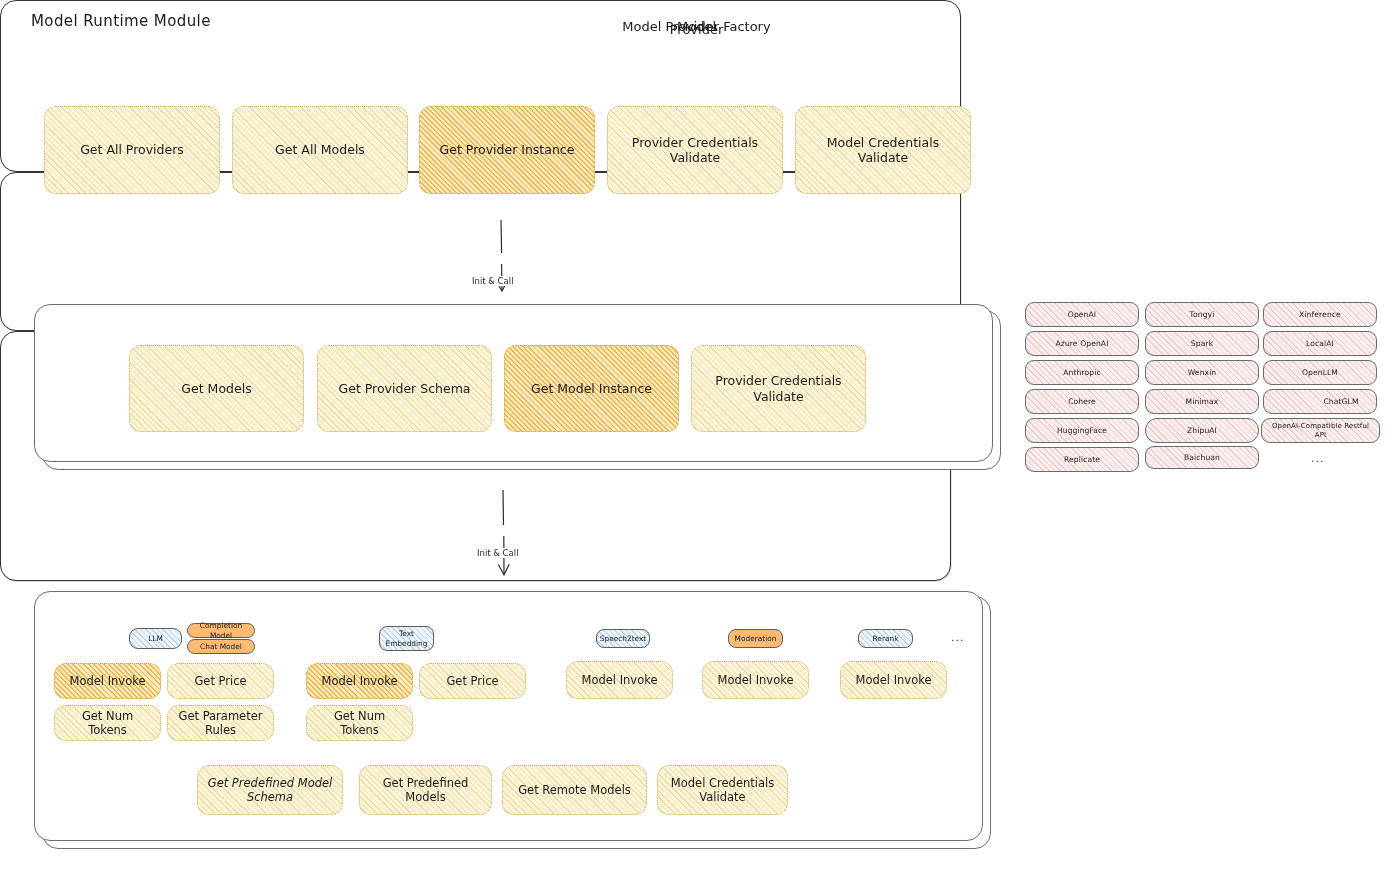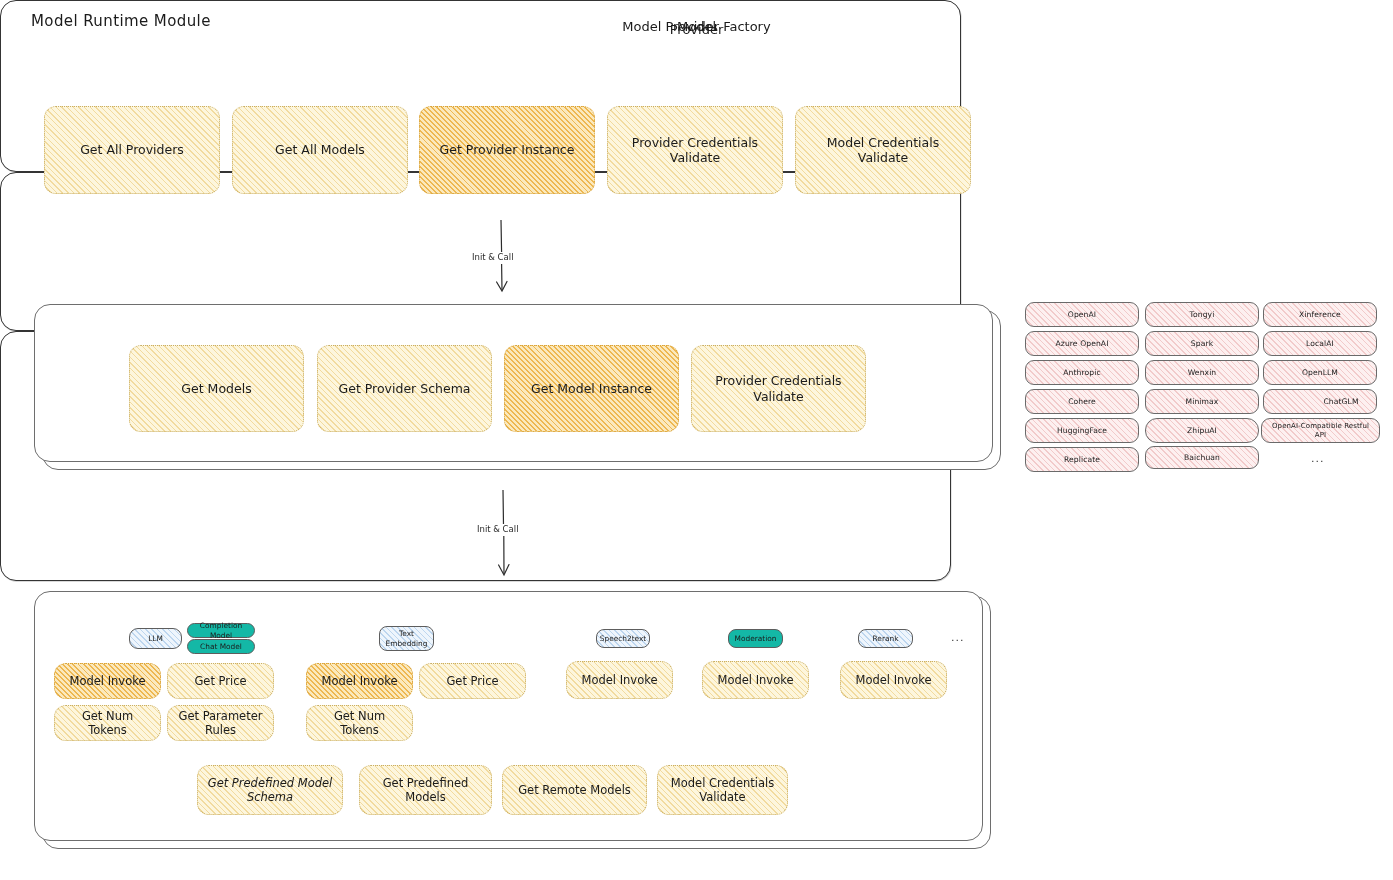--- a/index.html
+++ b/index.html
@@ -85,21 +85,21 @@
     background-image:
       repeating-linear-gradient(45deg,
         rgba(120,170,220,0.42) 0px,
         rgba(120,170,220,0.42) 1px,
         rgba(255,255,255,0) 1px,
         rgba(255,255,255,0) 4px);
   }
   .fill-white {
     border: 1.1px solid #5d5d5d;
     border-radius: 8px;
-    background: #14b8a6;
+    background: #fdba74;
   }
 
   
   .diagram-title {
     position: absolute;
     font-size: 15px;
     letter-spacing: 0.4px;
     color: #1b1b1b;
   }
   .panel-title {
@@ -114,20 +114,21 @@
   .node-label.sm { font-size: 11.5px; }
   .chip-label { font-size: 7.6px; color: #1b1b1b; letter-spacing: 0.1px; }
   .tag-label { font-size: 7.4px; color: #1b1b1b; line-height: 1.25; }
   .edge-label {
     position: absolute;
     font-size: 8.5px;
     color: #2b2b2b;
     background: #ffffff;
     padding: 0 3px;
     white-space: nowrap;
+    margin-top: 24px;
   }
   .ellipsis {
     position: absolute;
     font-size: 13px;
     color: #3a3a3a;
     letter-spacing: 1px;
   }
 
   svg.arrow { position: absolute; overflow: visible; }
 </style>

